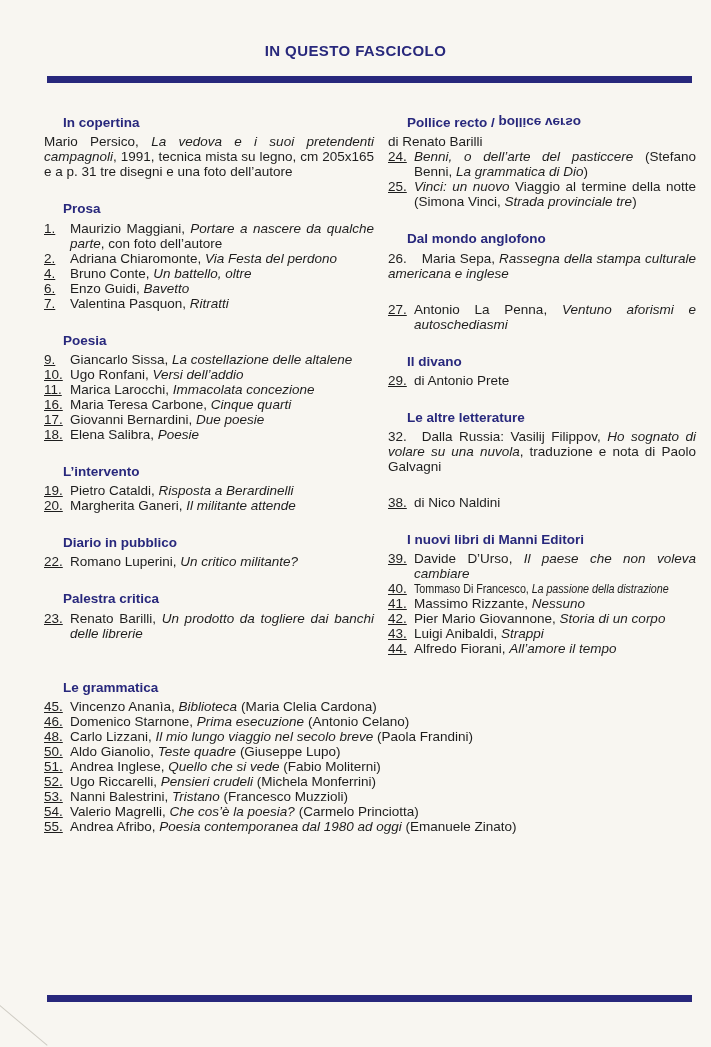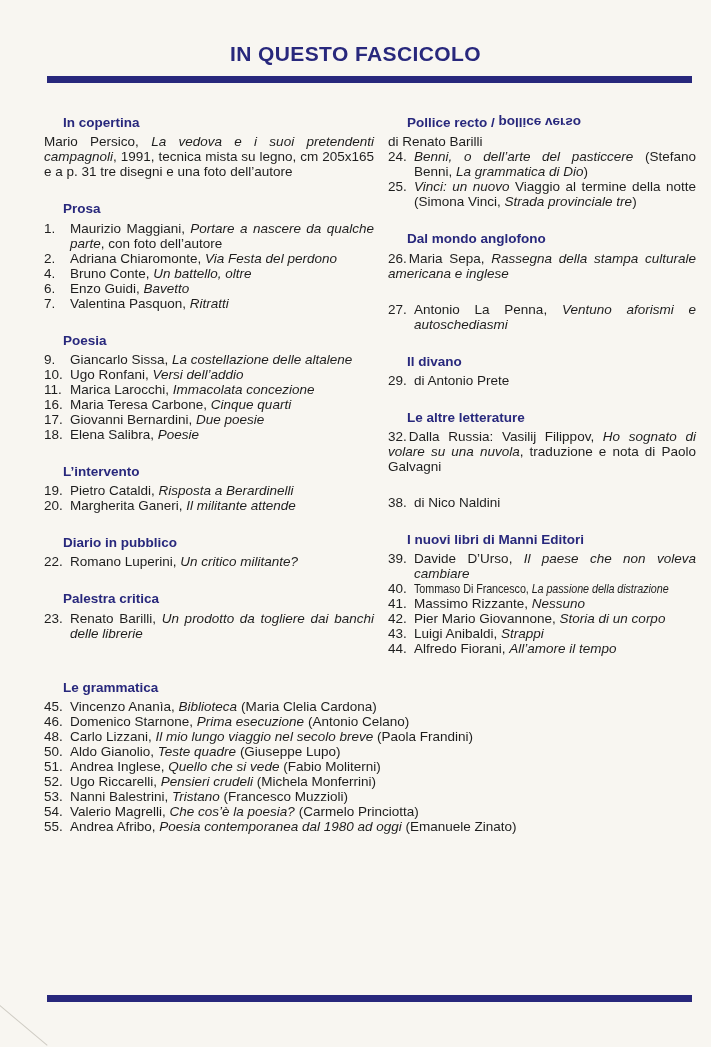--- a/index.html
+++ b/index.html
@@ -11,21 +11,21 @@
   body{
     width:711px;height:1047px;
     background:var(--bg);
     font-family:"Liberation Sans", sans-serif;
     color:var(--text);
     overflow:hidden;
   }
   .page{position:relative;width:711px;height:1047px;background:var(--bg);}
   .page-title{
     position:absolute;top:42px;left:0;right:0;
-    text-align:center;font-weight:bold;font-size:21px;
+    text-align:center;font-weight:bold;font-size:15px;
     letter-spacing:.4px;color:var(--accent);margin:0;
   }
   .rule{position:absolute;left:47px;width:645px;height:7px;background:var(--accent);}
   .rule-top{top:76px;}
   .rule-bottom{top:995px;}
   .columns{position:absolute;top:111px;left:44px;width:652px;display:flex;}
   .col-left{width:330px;flex:none;}
   .col-gap{width:14px;flex:none;}
   .col-right{width:308px;flex:none;}
   .bottom-block{position:absolute;top:676px;left:44px;width:652px;}
@@ -33,25 +33,25 @@
   .sec + .sec{margin-top:21px;}
   .sec-h{
     margin:3px;font-size:13.5px;font-weight:bold;color:var(--accent);
     line-height:17.3px;
     padding-left:16px;
   }
   .item{
     display:flex;font-size:13.5px;line-height:15px;
     text-align:justify;
   }
-  .item .num{flex:none;width:26px;}
+  .item .num{flex:none;width:26px;text-decoration:underline;}
   .item .txt{flex:1;min-width:0;}
   .item.flush{display:block;}
   .item.flush .txt{display:inline;}
-  .num-inline{margin-right:2px;}
+  .num-inline{margin-right:15px;}
   .it{font-style:italic;}
   .flip{display:inline-block;transform:scaleY(-1);}
   .item.condensed .txt{
     white-space:nowrap;transform:scaleX(0.8);transform-origin:0 50%;
     letter-spacing:-0.1px;
   }
   .fold-artifact{
     position:absolute;left:-6px;top:1000px;width:70px;height:1px;
     background:#cfccc4;transform:rotate(40deg);transform-origin:0 0;
   }

